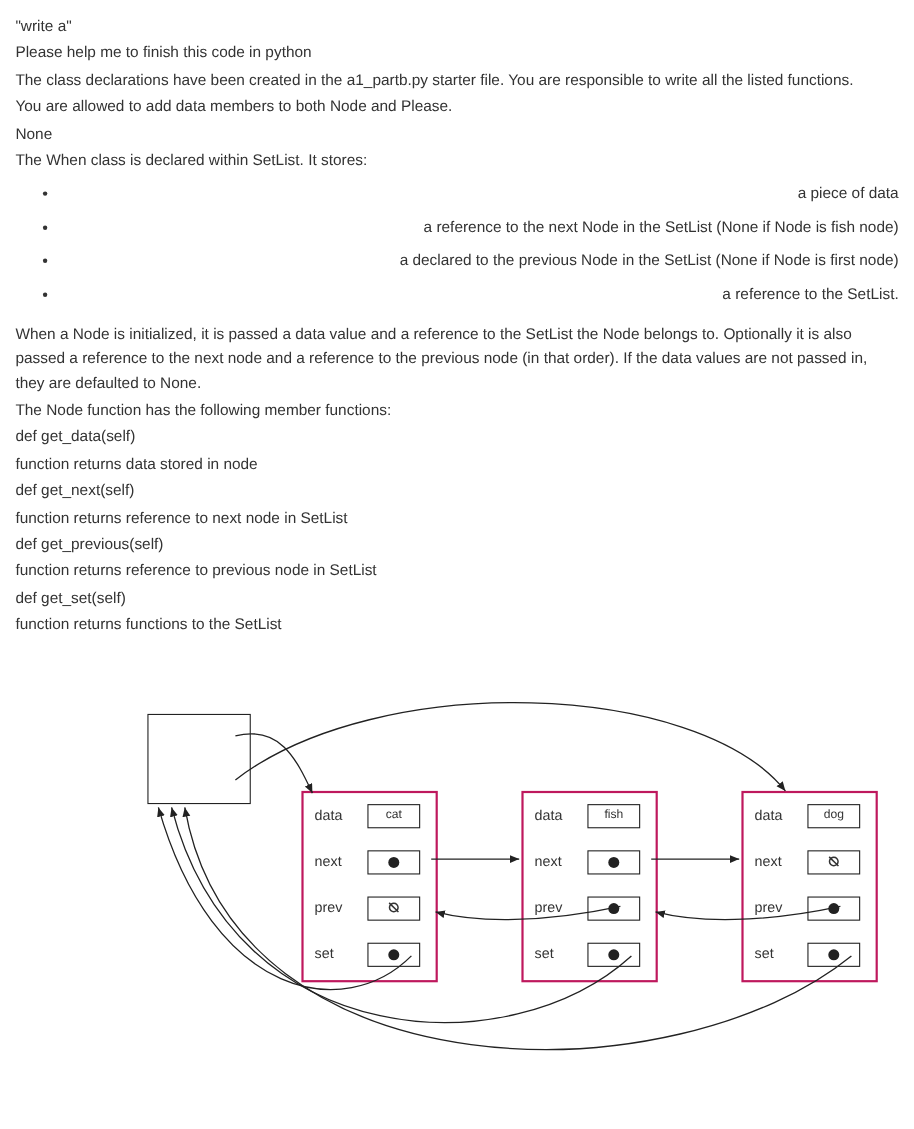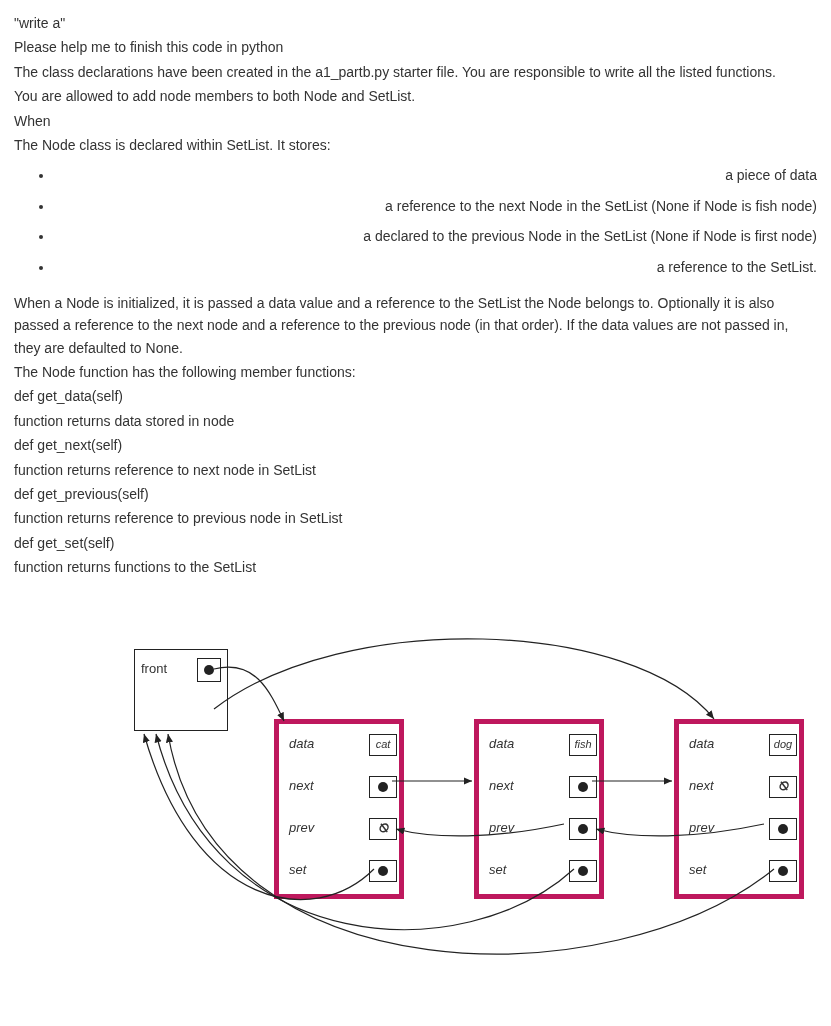--- a/index.html
+++ b/index.html
@@ -64,66 +64,65 @@
     height: 10px;
     background: #222;
     border-radius: 50%;
   }
   .nullsym {
     font-size: 12px;
     font-weight: bold;
   }
   .node-box {
     position: absolute;
-    border: 5px solid #be185d;
+    border: 2px solid #be185d;
     width: 120px;
     height: 170px;
     top: 90px;
-    font-style: italic;
   }
   .node-box .nrow {
     display: flex;
     align-items: center;
     height: 42px;
     padding-left: 10px;
     box-sizing: border-box;
   }
   .node-box .nrow .nlabel {
     font-size: 13px;
   }
   .small-box {
-    width: 28px;
+    width: 48px;
     height: 22px;
     border: 1px solid #222;
     display: flex;
     align-items: center;
     justify-content: center;
     margin-left: auto;
-    margin-right: 2px;
+    margin-right: 14px;
     font-size: 11px;
     box-sizing: border-box;
   }
   svg.arrows {
     position: absolute;
     left: 0;
     top: 0;
     width: 800px;
     height: 380px;
     pointer-events: none;
   }
 </style>
 </head>
 <body>
 
 <div class="para">"write a"</div>
 <div class="para">Please help me to finish this code in python</div>
 <div class="para">The class declarations have been created in the a1_partb.py starter file. You are responsible to write all the listed functions.</div>
-<div class="para">You are allowed to add node members to both Node and SetList.</div>
-<div class="para">When</div>
-<div class="para">The Node class is declared within SetList. It stores:</div>
+<div class="para">You are allowed to add data members to both Node and Please.</div>
+<div class="para">None</div>
+<div class="para">The When class is declared within SetList. It stores:</div>
 
 <ul class="bullets">
   <li>a piece of data</li>
   <li>a reference to the next Node in the SetList (None if Node is fish node)</li>
   <li>a declared to the previous Node in the SetList (None if Node is first node)</li>
   <li>a reference to the SetList.</li>
 </ul>
 
 <div class="para">When a Node is initialized, it is passed a data value and a reference to the SetList the Node belongs to. Optionally it is also passed a reference to the next node and a reference to the previous node (in that order). If the data values are not passed in, they are defaulted to None.</div>
 <div class="para">The Node function has the following member functions:</div>
@@ -132,26 +131,20 @@
 <div class="para">def get_next(self)</div>
 <div class="para">function returns reference to next node in SetList</div>
 <div class="para">def get_previous(self)</div>
 <div class="para">function returns reference to previous node in SetList</div>
 <div class="para">def get_set(self)</div>
 <div class="para">function returns functions to the SetList</div>
 
 <div class="diagram">
 
   <div class="setlist-header">
-    <div class="row">
-      <span class="label">front</span>
-      <div class="ptr-box">
-          <div class="dot"></div>
-        </div>
-    </div>
   </div>
 
   <div class="node-box" style="left:260px">
     <div class="nrow">
       <span class="nlabel">data</span>
       <div class="small-box">cat</div>
     </div>
     <div class="nrow">
       <span class="nlabel">next</span>
       <div class="small-box">

